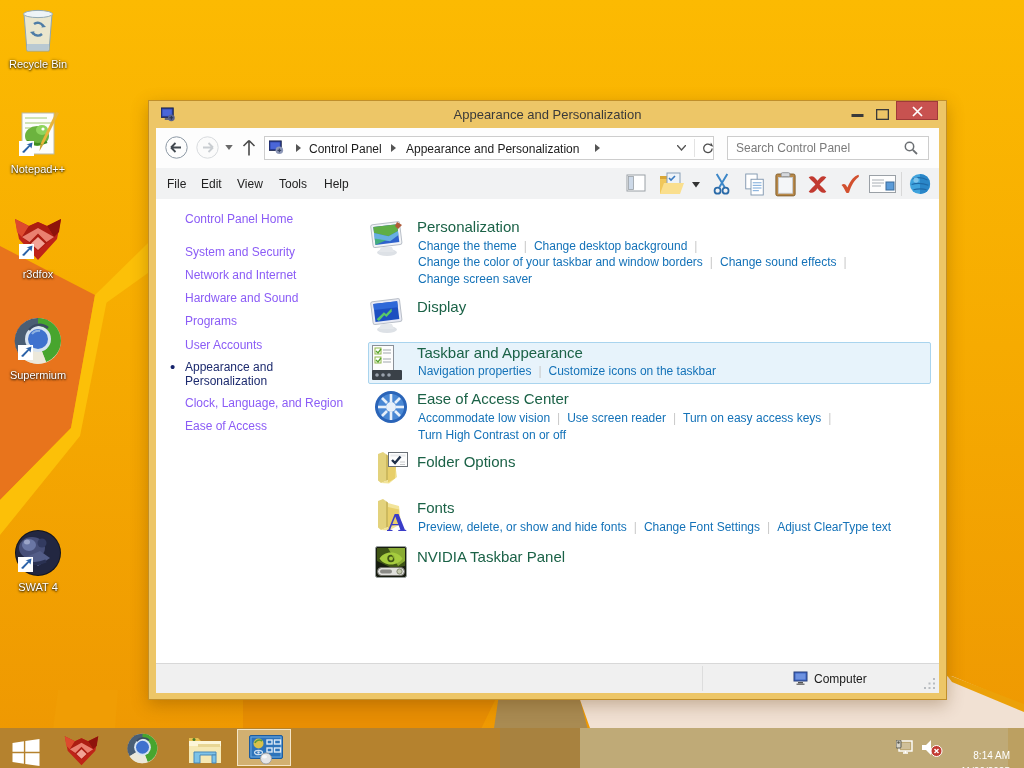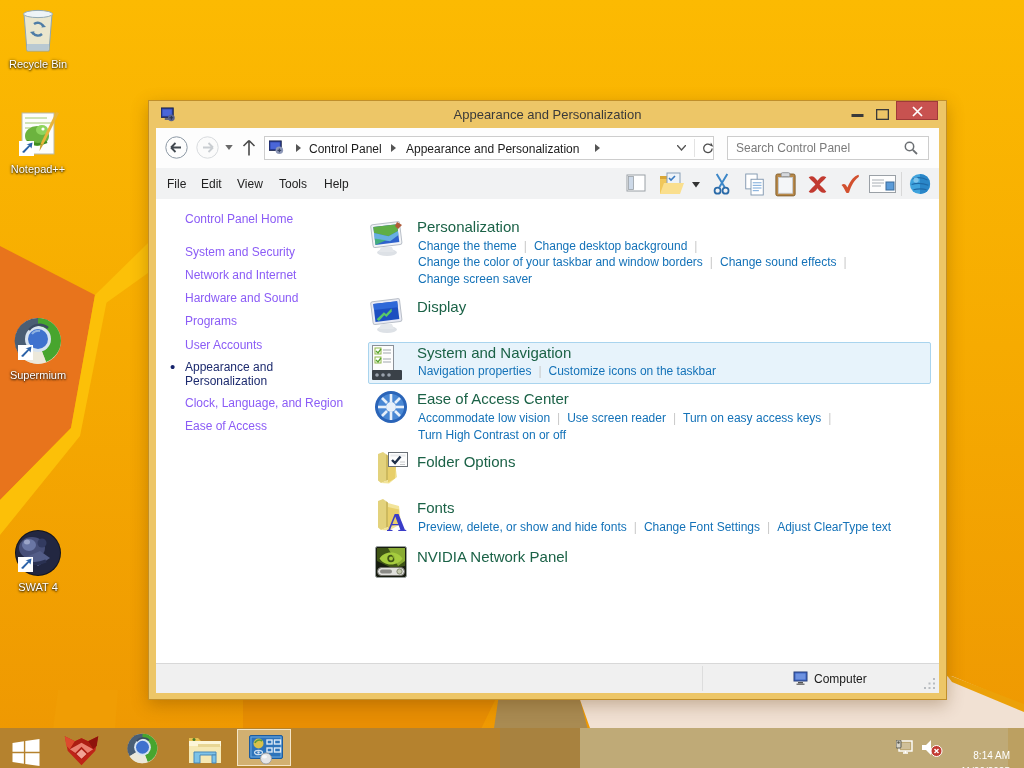--- a/index.html
+++ b/index.html
@@ -85,20 +85,33 @@
   <ellipse cx="22" cy="25" rx="12" ry="10" fill="#6cb33e"></ellipse>
   <ellipse cx="27" cy="19" rx="6" ry="5" fill="#8ed45e"></ellipse>
   <circle cx="28" cy="18" r="1.6" fill="#fff"></circle>
   <path d="M12,30 q10,6 20,1" stroke="#3e8c1f" stroke-width="2.5" fill="none"></path>
   <path d="M44,2 L28,34 l-2.5,-1 L41,1 Z" fill="#e8b43a"></path>
   <path d="M28,34 l-3.5,6 1,-7 Z" fill="#caa22e"></path>
   <rect x="4" y="30" width="15" height="15" fill="#fff"></rect>
   <path d="M7,41 l7,-7 -2.5,-.5 6,-2 -1,6 -1.5,-2 -6,6.5 Z" fill="#2b62a8"></path>
  </svg>
  <span class="lbl">Notepad++</span>
+</div>
+<div class="dicon" style="left:0px;top:216px">
+ <svg width="48" height="48" viewBox="0 0 48 48">
+  <polygon points="1,3 15,10 24,6 33,10 47,3 43,23 24,44 5,23" fill="#bf2318"></polygon>
+  <polygon points="1,3 15,10 8,21 3,16" fill="#dd4a2e"></polygon>
+  <polygon points="47,3 33,10 40,21 45,16" fill="#8e130b"></polygon>
+  <polygon points="24,6 15,10 8,21 24,35 40,21 33,10" fill="#ac1d12"></polygon>
+  <polygon points="8,21 24,12 40,21 32.5,26 24,17.5 15.5,26" fill="#ea8170"></polygon>
+  <polygon points="17,27.5 24,21 31,27.5 24,34" fill="#f2a396"></polygon>
+  <rect x="5" y="28" width="15" height="15" fill="#fff"></rect>
+  <path d="M8,39 l7,-7 -2.5,-.5 6,-2 -1,6 -1.5,-2 -6,6.5 Z" fill="#2b62a8"></path>
+ </svg>
+ <span class="lbl">r3dfox</span>
 </div>
 <div class="dicon" style="left:0px;top:317px">
  <svg width="48" height="48" viewBox="0 0 48 48">
   <circle cx="24" cy="24" r="23" fill="#e9e5d6"></circle>
   <path d="M24,24 L4,36 A23,23 0 0 1 24,1 L34,3 Z" fill="#4a5e74"></path>
   <path d="M24,1 A23,23 0 0 1 47,24 A23,23 0 0 1 32,45 L24,24 Z" fill="#47a52e"></path>
   <path d="M24,24 L32,45 A23,23 0 0 1 4,36 Z" fill="#ece8da"></path>
   <circle cx="24" cy="22" r="13" fill="#d8e4f0"></circle>
   <circle cx="24" cy="22" r="10" fill="#3f72ce"></circle>
   <path d="M15,13 a13,13 0 0 1 19,-2" stroke="#3a4a62" stroke-width="2.4" fill="none"></path>
@@ -317,21 +330,21 @@
     <path d="M4,15 l2,2 3,-4" stroke="#5aa52e" stroke-width="1.4" fill="none"></path>
     <g stroke="#b0b5ba" stroke-width="1.2">
               <path d="M11,14 h8"></path>
               <path d="M11,17 h8"></path>
             </g>
     <rect x="0" y="25" width="30" height="10" rx="1" fill="#3a4148"></rect>
     <circle cx="5" cy="30" r="1.8" fill="#9aa2ac"></circle>
             <circle cx="11" cy="30" r="1.8" fill="#9aa2ac"></circle>
             <circle cx="17" cy="30" r="1.8" fill="#9aa2ac"></circle>
    </svg>
-   <span class="heading" style="left:261px;top:145px">System and Navigation</span>
+   <span class="heading" style="left:261px;top:145px">Taskbar and Appearance</span>
    <span class="hlink" style="left:262px;top:165px">Navigation properties<span class="sep">|</span>Customize icons on the taskbar</span>
 
    <svg class="abs" style="left:218px;top:191px" width="34" height="34" viewBox="0 0 34 34">
     <circle cx="17" cy="17" r="16" fill="#2a64b8"></circle>
     <circle cx="17" cy="17" r="13" fill="#4a88d4"></circle>
     <circle cx="17" cy="17" r="5" fill="#e8f0fa"></circle>
     <g stroke="#e8f0fa" stroke-width="2.6">
               <path d="M17,4 v8"></path>
               <path d="M17,22 v8"></path>
               <path d="M4,17 h8"></path>
@@ -371,21 +384,21 @@
    <svg class="abs" style="left:219px;top:347px" width="32" height="32" viewBox="0 0 32 32">
     <rect x="0.5" y="0.5" width="31" height="31" rx="2" fill="#171c10" stroke="#9aa0a0"></rect>
     <path d="M2,2 h28 v18 l-13,2 -15,-7 Z" fill="#3f5416"></path>
     <path d="M13,2 h17 v13 l-7,5 Z" fill="#8aac34"></path>
     <path d="M16,6.5 C10.5,6.5 7,9 4.5,12.5 C7,16 10.5,18.5 16,18.5 C21.5,18.5 25,16 27.5,12.5 C25,9 21.5,6.5 16,6.5 Z M16,8.8 a3.7,3.7 0 1 1 0,7.4 a3.7,3.7 0 1 1 0,-7.4 Z" fill="#a6cc3e" fill-rule="evenodd"></path>
     <circle cx="16" cy="12.5" r="2" fill="#a6cc3e"></circle>
     <rect x="2.5" y="21.5" width="27" height="8" rx="4" fill="#e0e0dc" stroke="#70706a"></rect>
     <rect x="5" y="23.5" width="12" height="4" rx="2" fill="#8a8a86"></rect>
     <circle cx="24.5" cy="25.5" r="2.6" fill="#c4c9ae" stroke="#82876f"></circle>
    </svg>
-   <span class="heading" style="left:261px;top:349px">NVIDIA Network Panel</span>
+   <span class="heading" style="left:261px;top:349px">NVIDIA Taskbar Panel</span>
   </div>
 
   <div id="statusbar">
    <div class="abs" style="left:546px;top:2px;bottom:2px;width:1px;background:#ddd"></div>
    <svg class="abs" style="left:637px;top:7px" width="16" height="15" viewBox="0 0 16 15">
     <rect x="1" y="1" width="13" height="9" fill="#3e66c4" stroke="#28407c"></rect>
     <rect x="2.5" y="2.5" width="10" height="6" fill="#6e92e0"></rect>
     <rect x="5" y="11" width="5" height="1.5" fill="#555"></rect>
             <rect x="3.5" y="12.5" width="8" height="1.5" fill="#777"></rect>
    </svg>

